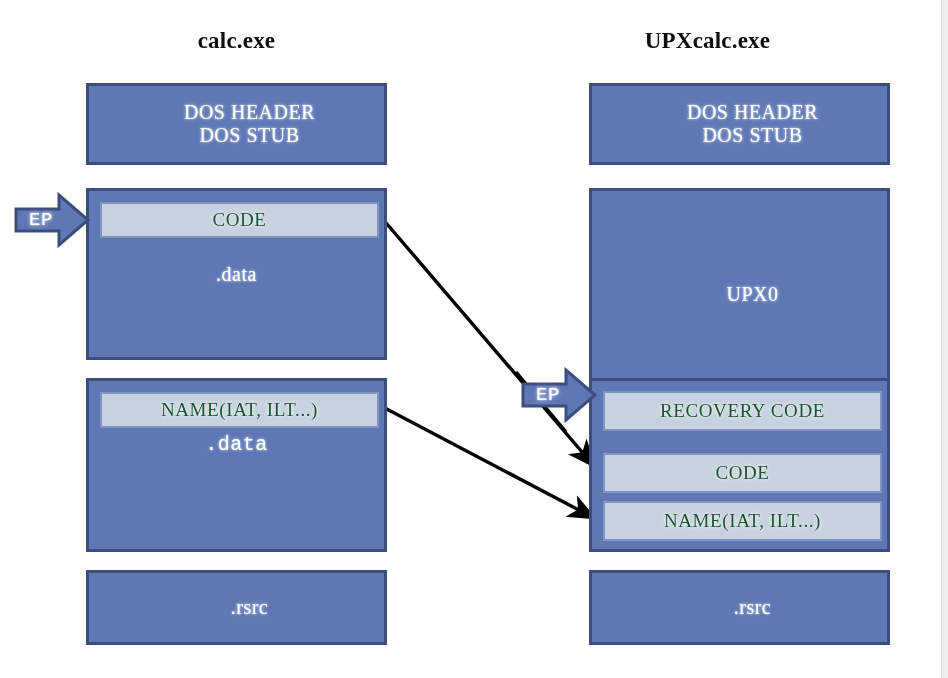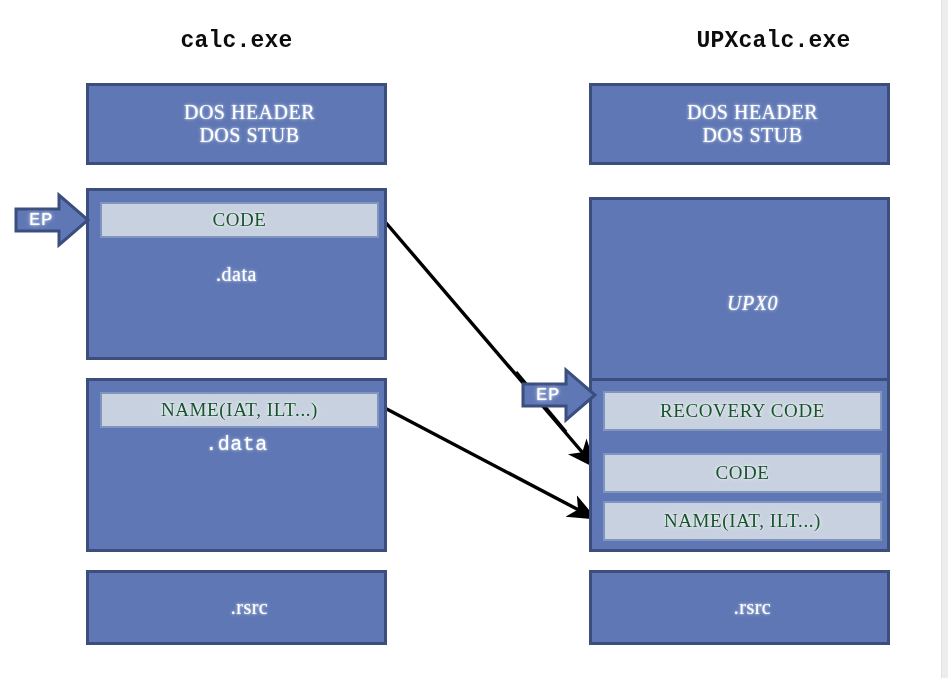--- a/index.html
+++ b/index.html
@@ -21,21 +21,21 @@
 
   
   .col-title{
     position:absolute;
     text-align:center;
     font-weight:bold;
     font-size:23px;
     color:#0d0d0d;
     letter-spacing:.2px;
     white-space:nowrap;
-    font-family:Liberation Mono, monospace;
+    font-family:Liberation Serif, serif;
   }
 
   
   .sec{
     position:absolute;
     background:#5F77B4;
     border:3px solid #3C4E7E;
     box-sizing:border-box;
     color:#ffffff;
     display:flex;
@@ -113,28 +113,28 @@
 
   <div class="sec" style="left:86px;top:378px;width:301px;height:174px;">
     <div class="bar" style="left:11px;top:11px;width:279px;height:36px;">NAME(IAT, ILT...)</div>
     <div class="sec-label" style="margin-top:52px;font-family:Liberation Mono, monospace;">.data</div>
   </div>
 
   <div class="sec center-label" style="left:86px;top:570px;width:301px;height:75px;">
     <div class="sec-label">.rsrc</div>
   </div>
 
-  <div class="col-title" style="left:623px;top:28px;width:301px;">UPXcalc.exe</div>
+  <div class="col-title" style="left:557px;top:28px;width:301px;">UPXcalc.exe</div>
 
   <div class="sec center-label" style="left:589px;top:83px;width:301px;height:82px;">
     <div class="sec-label">DOS HEADER
 DOS STUB</div>
   </div>
 
-  <div class="sec center-label" style="left:589px;top:197px;width:301px;height:212px;font-style:italic;">
+  <div class="sec center-label" style="left:589px;top:188px;width:301px;height:212px;">
     <div class="sec-label">UPX0</div>
   </div>
 
   <div class="sec" style="left:589px;top:378px;width:301px;height:174px;">
     <div class="bar" style="left:11px;top:10px;width:279px;height:40px;">RECOVERY  CODE</div>
     <div class="bar" style="left:11px;top:72px;width:279px;height:40px;">CODE</div>
     <div class="bar" style="left:11px;top:120px;width:279px;height:40px;">NAME(IAT, ILT...)</div>
   </div>
 
   <div class="sec center-label" style="left:589px;top:570px;width:301px;height:75px;">

